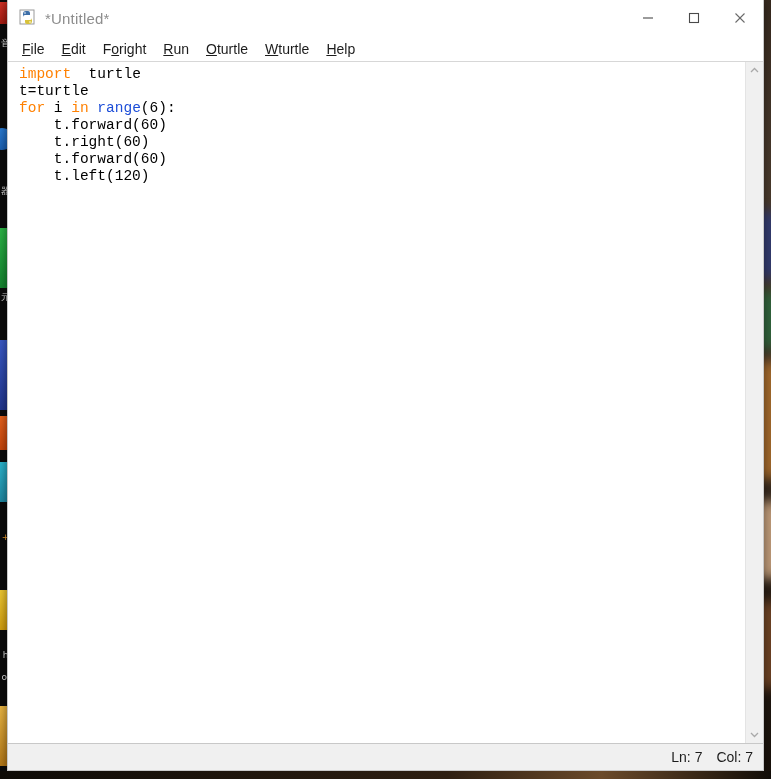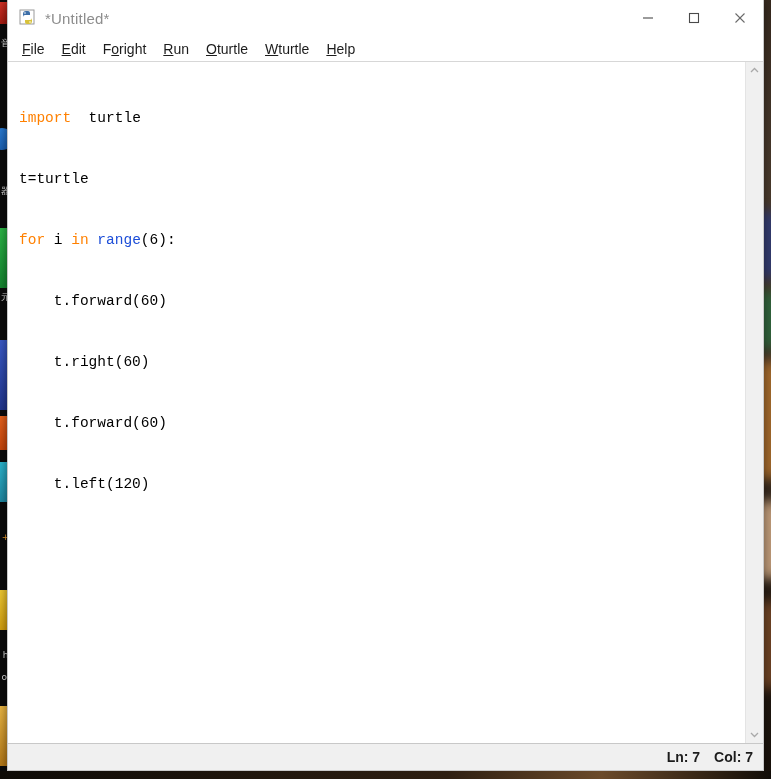--- a/index.html
+++ b/index.html
@@ -145,21 +145,21 @@
     flex: 1 1 auto;
     padding: 4px 0 0 11px;
     font-family: "Liberation Mono", "DejaVu Sans Mono", monospace;
     font-size: 14.5px;
     line-height: 17px;
     white-space: pre;
     color: #000000;
     overflow: hidden;
     position: relative;
   }
-  .code-line { height: 17px; margin-top: 44px; }
+  .code-line { height: 17px; }
   .tok-kw   { color: #ff8000; }
   .tok-bi   { color: #1d4ed8; }
   .tok-plain{ color: #000000; }
 
   
   .vscroll {
     width: 17px;
     flex: 0 0 auto;
     background: #f0f0f0;
     border-left: 1px solid #e4e4e4;
@@ -191,21 +191,20 @@
     justify-content: flex-end;
     padding-right: 10px;
     flex: 0 0 auto;
     gap: 14px;
   }
   .status-cell {
     font-size: 14px;
     color: #1c1c1c;
     font-family: "Liberation Sans", sans-serif;
     white-space: nowrap;
-    font-weight: bold;
   }
 
   .desktop-strip-bottom {
     position: absolute;
     left: 0; bottom: 0;
     width: 771px;
     height: 8px;
     background: linear-gradient(90deg,#0d0a06 0%, #2e1f12 58%, #6b4a2a 78%, #120d08 100%);
   }
 </style>

